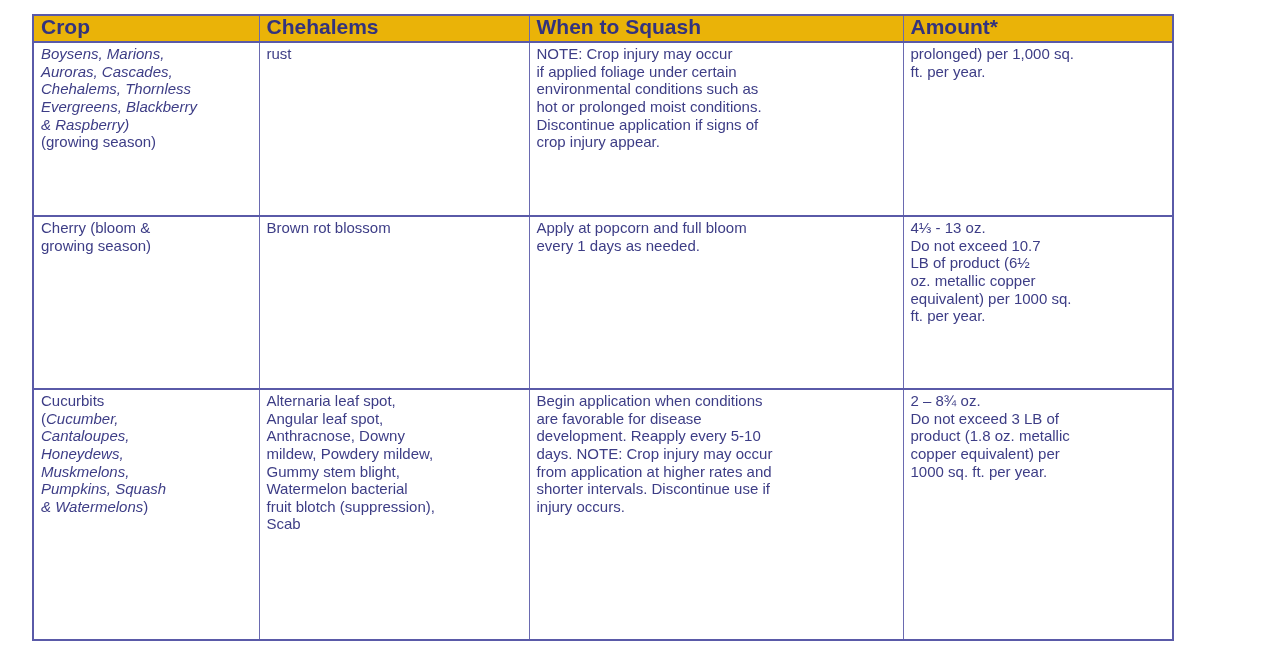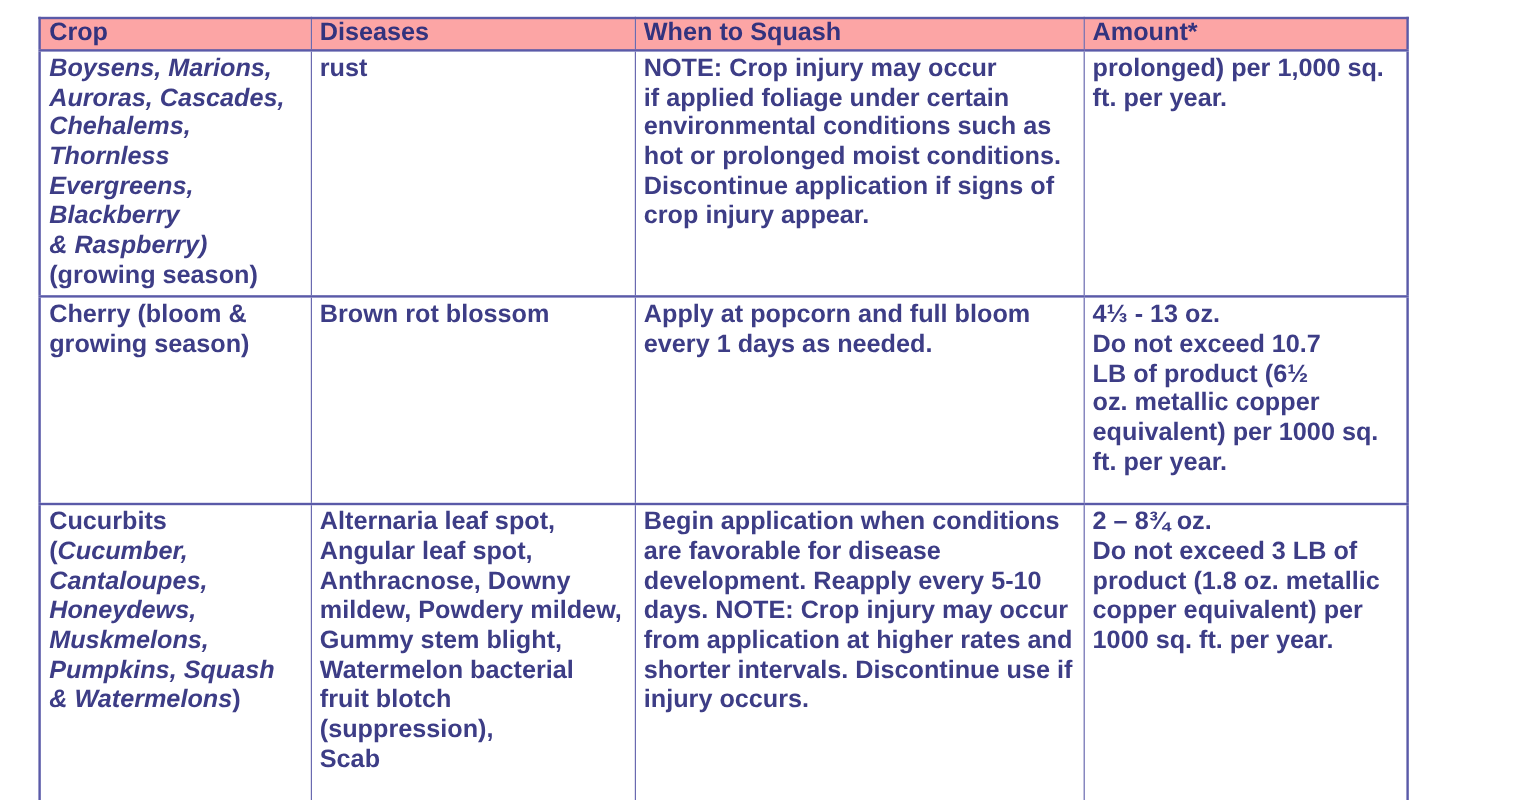--- a/index.html
+++ b/index.html
@@ -35,27 +35,26 @@
   table.crop-table col.c2 { width: 270px; }
   table.crop-table col.c3 { width: 374px; }
   table.crop-table col.c4 { width: 270px; }
 
   table.crop-table th,
   table.crop-table td {
     border: 1.6px solid #6a6ab0;
     vertical-align: top;
     padding: 2px 6px 4px 7px;
     line-height: 1.175;
-    font-size: 21px;
+    font-size: 15px;
     word-wrap: break-word;
     overflow-wrap: break-word;
-    font-weight: bold;
   }
   table.crop-table thead th {
-    background: #fca5a5;
+    background: #eab308;
     font-weight: bold;
     font-size: 21px;
     padding-top: 0px;
     padding-bottom: 1px;
     height: 24px;
     line-height: 1.05;
     color: #33337e;
     text-align: left;
     border-bottom: 2.2px solid #5a5aa8;
   }
@@ -81,21 +80,21 @@
     <table class="crop-table">
       <colgroup>
         <col class="c1">
           <col class="c2">
           <col class="c3">
           <col class="c4">
       </colgroup>
       <thead>
         <tr>
           <th>Crop</th>
-          <th>Diseases</th>
+          <th>Chehalems</th>
           <th>When to Squash</th>
           <th>Amount*</th>
         </tr>
       </thead>
       <tbody>
 
         <tr class="r1">
           <td>
             <span class="cell-text ital" style="display: inline;">Boysens, Marions,
 Auroras, Cascades,

